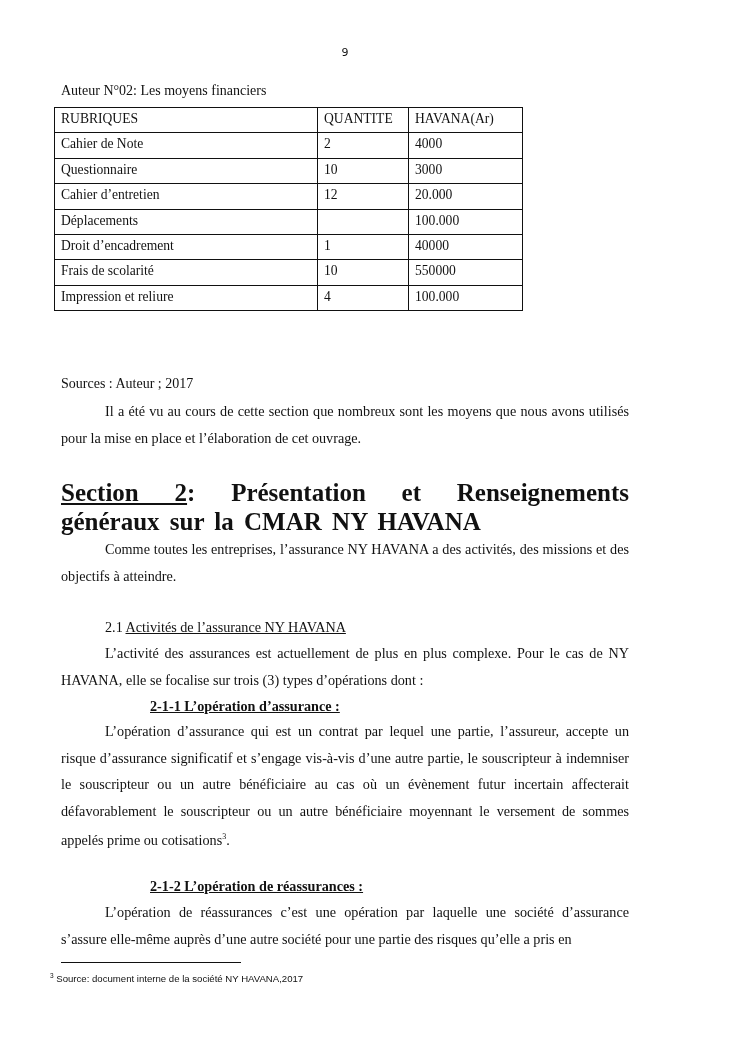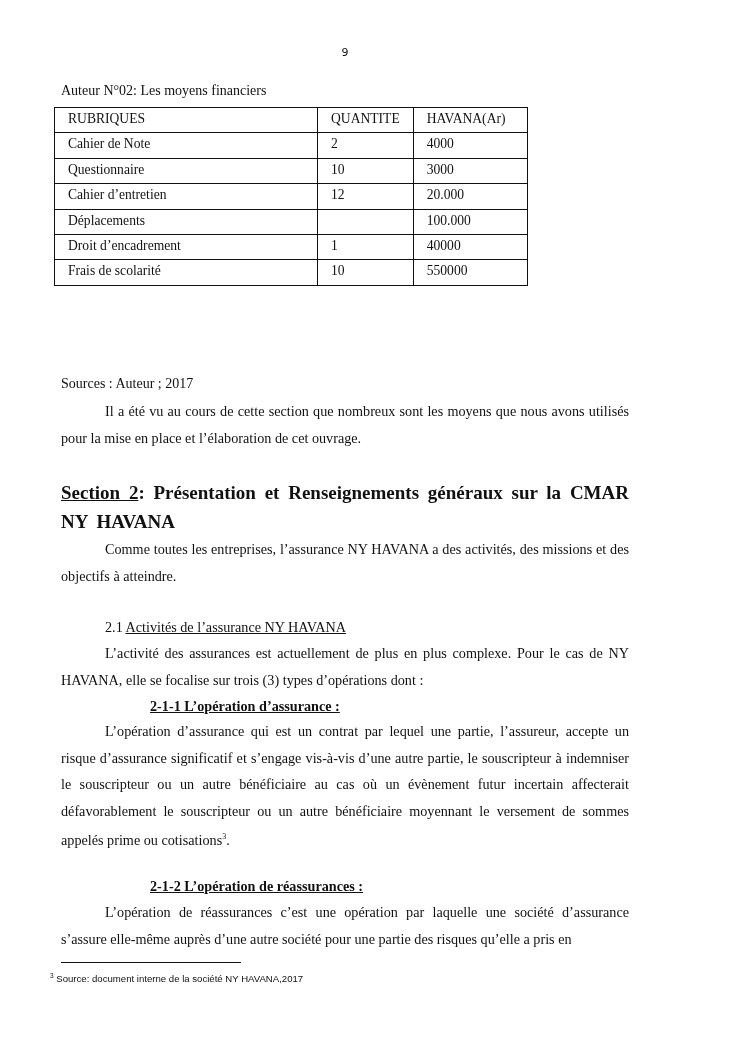--- a/index.html
+++ b/index.html
@@ -10,35 +10,35 @@
   .page-number {
     position: absolute; top: 46px; left: 0; width: 690px; text-align: center;
     font-family: "DejaVu Sans", sans-serif; font-size: 11px;
   }
   .caption { position: absolute; left: 61px; top: 83px; font-size: 14px; }
   table.fin {
     position: absolute; left: 54px; top: 107px; border-collapse: collapse;
     font-size: 13.6px;
   }
   table.fin td {
-    border: 1.3px solid #111; height: 25.4px; padding: 0 13px; vertical-align: top;
+    border: 1.3px solid #111; height: 25.4px; padding: 0 6px; vertical-align: top;
     line-height: 22px; box-sizing: border-box;
   }
   table.fin td.c1 { width: 263px; }
   table.fin td.c2 { width: 91px; }
   table.fin td.c3 { width: 114px; }
   .source { position: absolute; left: 61px; top: 376px; font-size: 14px; }
   .para {
     position: absolute; left: 61px; width: 568px; text-align: justify;
     line-height: 26.5px; font-size: 14.2px; text-align-last: left;
   }
   .para .indent { display: inline-block; width: 44px; }
   .section-title {
     position: absolute; left: 61px; top: 478px; width: 568px;
-    font-weight: bold; font-size: 19px; line-height: 29px; text-align: justify;
+    font-weight: bold; font-size: 25px; line-height: 29px; text-align: justify;
     text-align-last: left; word-spacing: 4px;
   }
   .section-title .u { text-decoration: underline; }
   .subsec { position: absolute; left: 105px; font-size: 14.2px; }
   .subsec .u { text-decoration: underline; }
   .subsub { position: absolute; left: 150px; font-weight: bold; font-size: 14.2px; text-decoration: underline; }
   sup { font-size: 8px; }
   .fn-rule { position: absolute; left: 61px; top: 962px; width: 180px; border-top: 1px solid #111; }
   .footnote {
     position: absolute; left: 50px; top: 972px;
@@ -83,20 +83,25 @@
       <tr>
         <td class="c1">Droit d’encadrement</td>
         <td class="c2">1</td>
         <td class="c3">40000</td>
       </tr>
       <tr>
         <td class="c1">Frais de scolarité</td>
         <td class="c2">10</td>
         <td class="c3">550000</td>
       </tr>
+      <tr>
+        <td class="c1">Impression et reliure</td>
+        <td class="c2">4</td>
+        <td class="c3">100.000</td>
+      </tr>
     </tbody>
 </table>
 
 <div class="source">Sources : Auteur ; 2017</div>
 
 <div class="para" style="top:398px;"><span class="indent"></span><span>Il a été vu au cours de cette section que nombreux sont les moyens que nous avons utilisés pour la mise en place et l’élaboration de cet ouvrage.</span></div>
 
 <div class="section-title"><span class="u">Section 2</span><span>: Présentation et Renseignements généraux sur la CMAR NY HAVANA</span></div>
 
 <div class="para" style="top:536px;"><span class="indent"></span><span>Comme toutes les entreprises, l’assurance NY HAVANA a des activités, des missions et des objectifs à atteindre.</span></div>

